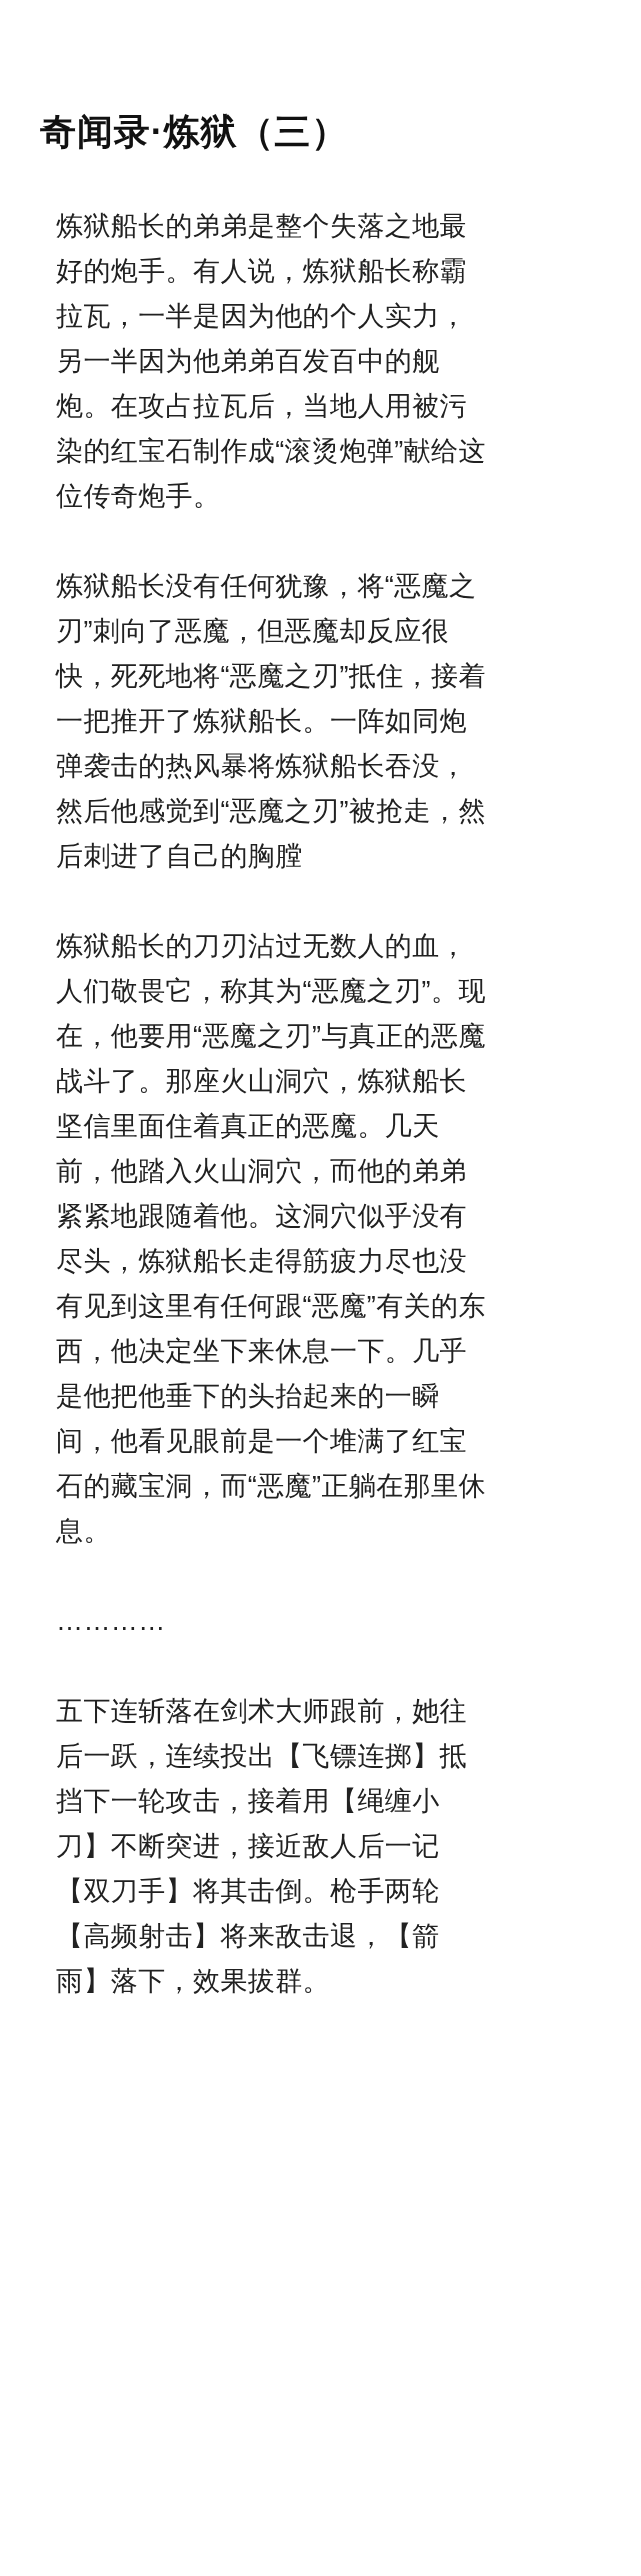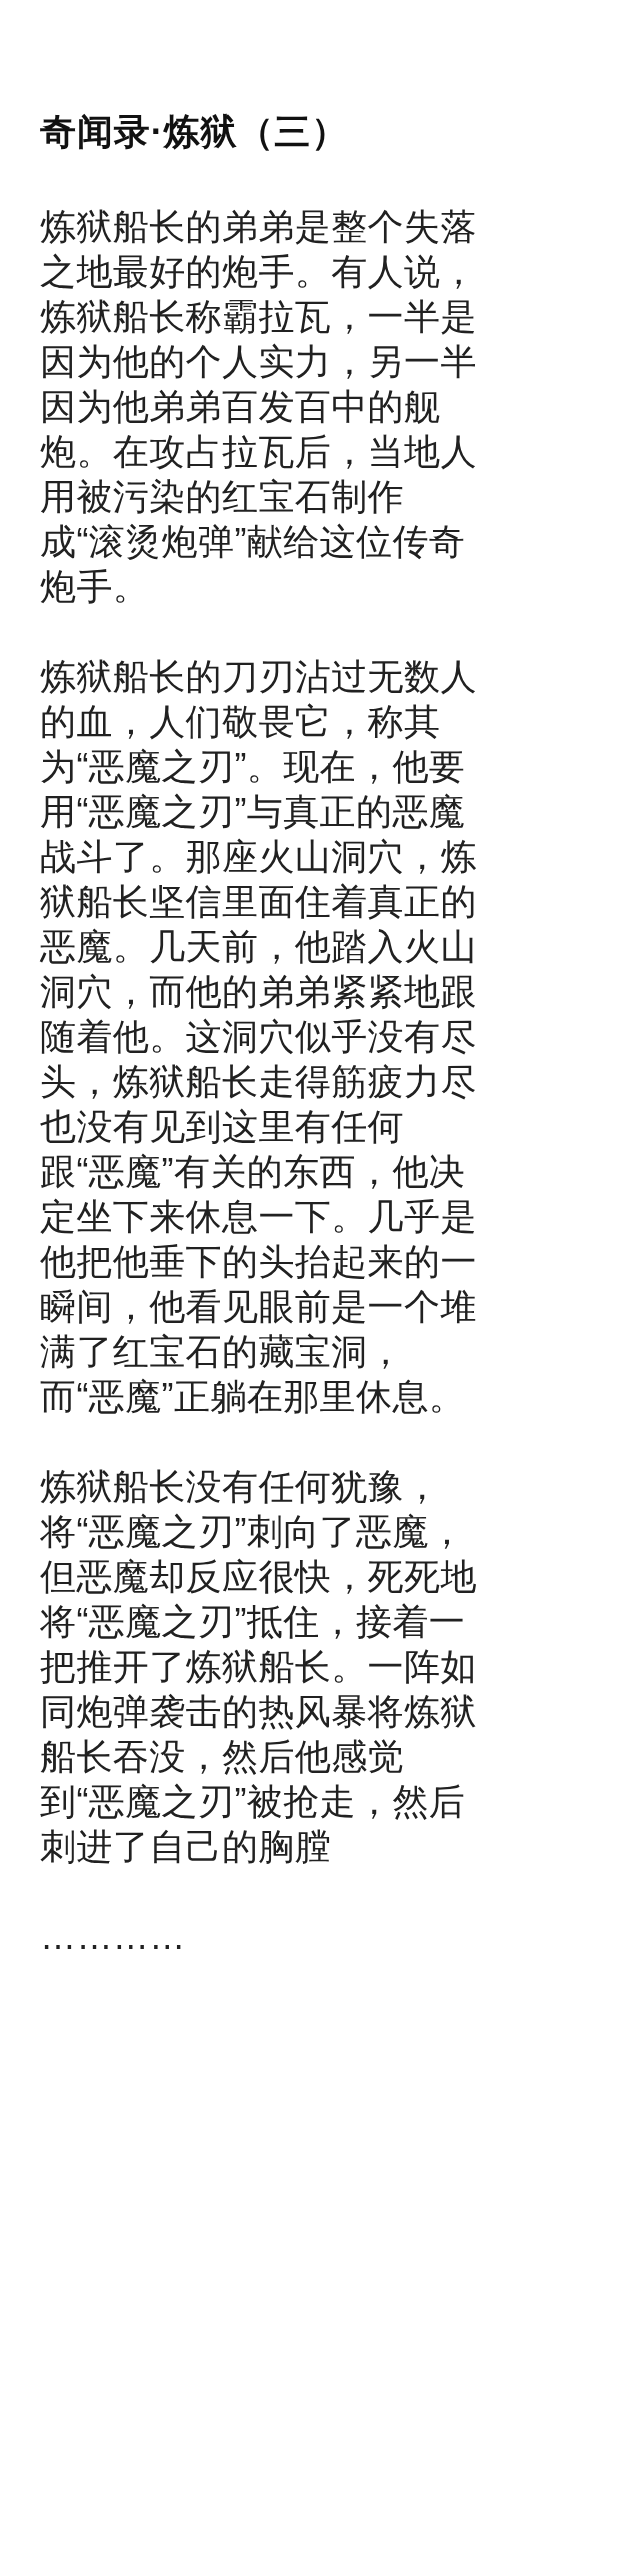--- a/index.html
+++ b/index.html
@@ -20,41 +20,42 @@
   }
   .article-title {
     margin: 0 0 53px 0;
     font-size: 36px;
     line-height: 39px;
     font-weight: 700;
     letter-spacing: 0.9px;
     color: #111111;
   }
   .article-paragraph {
-    margin: 0 0 45px 0;
-    font-size: 36px;
+    margin: 0 0 45px 16px;
+    font-size: 27px;
     line-height: 45px;
     letter-spacing: 0.4px;
     color: #212121;
     text-align: left;
     word-break: break-all;
     overflow-wrap: break-word;
   }
 </style>
 </head>
 <body>
 
 <div class="article">
   <h1 class="article-title">奇闻录·炼狱（三）</h1>
 
   <p class="article-paragraph">炼狱船长的弟弟是整个失落之地最好的炮手。有人说，炼狱船长称霸拉瓦，一半是因为他的个人实力，另一半因为他弟弟百发百中的舰炮。在攻占拉瓦后，当地人用被污染的红宝石制作成“滚烫炮弹”献给这位传奇炮手。</p>
 
+  <p class="article-paragraph">炼狱船长没有任何犹豫，将“恶魔之刃”刺向了恶魔，但恶魔却反应很快，死死地将“恶魔之刃”抵住，接着一把推开了炼狱船长。一阵如同炮弹袭击的热风暴将炼狱船长吞没，然后他感觉到“恶魔之刃”被抢走，然后刺进了自己的胸膛</p>
+
   <p class="article-paragraph">炼狱船长的刀刃沾过无数人的血，人们敬畏它，称其为“恶魔之刃”。现在，他要用“恶魔之刃”与真正的恶魔战斗了。那座火山洞穴，炼狱船长坚信里面住着真正的恶魔。几天前，他踏入火山洞穴，而他的弟弟紧紧地跟随着他。这洞穴似乎没有尽头，炼狱船长走得筋疲力尽也没有见到这里有任何跟“恶魔”有关的东西，他决定坐下来休息一下。几乎是他把他垂下的头抬起来的一瞬间，他看见眼前是一个堆满了红宝石的藏宝洞，而“恶魔”正躺在那里休息。</p>
-
-  <p class="article-paragraph">炼狱船长没有任何犹豫，将“恶魔之刃”刺向了恶魔，但恶魔却反应很快，死死地将“恶魔之刃”抵住，接着一把推开了炼狱船长。一阵如同炮弹袭击的热风暴将炼狱船长吞没，然后他感觉到“恶魔之刃”被抢走，然后刺进了自己的胸膛</p>
 
   <p class="article-paragraph">…………</p>
 
 
+  <p class="article-paragraph">五下连斩落在剑术大师跟前，她往后一跃，连续投出【飞镖连掷】抵挡下一轮攻击，接着用【绳缠小刀】不断突进，接近敌人后一记【双刀手】将其击倒。枪手两轮【高频射击】将来敌击退，【箭雨】落下，效果拔群。</p>
 
 
 </div>
 
 
 </body></html>

